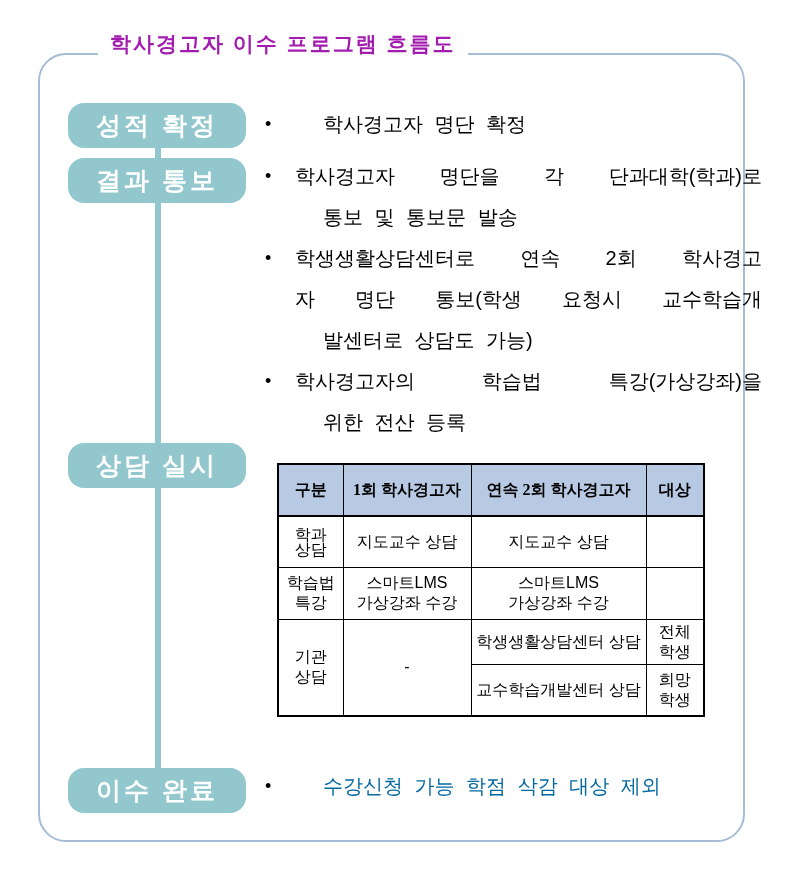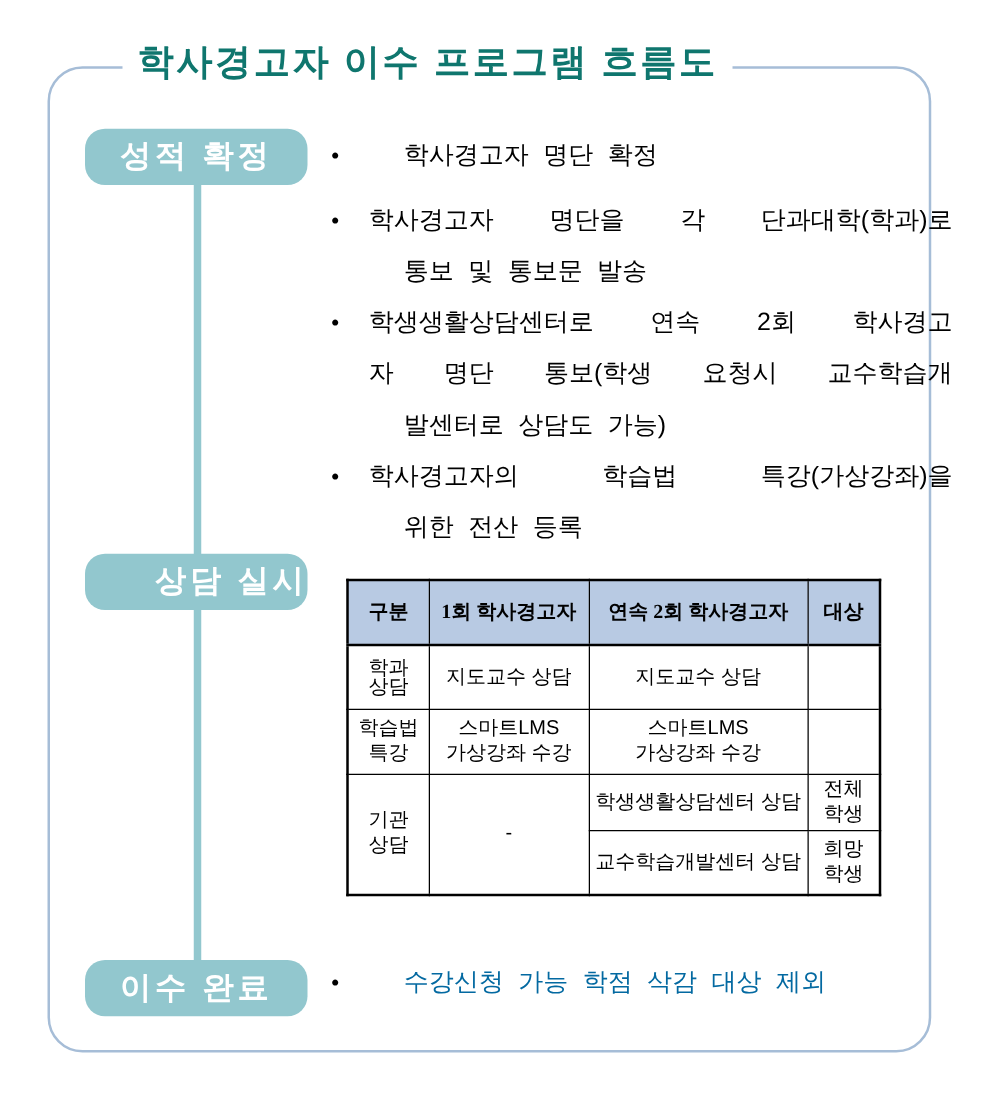--- a/index.html
+++ b/index.html
@@ -22,24 +22,24 @@
     border:2px solid #A6BDD7;
     border-radius:28px;
     background:transparent;
   }
   
   .doc-title {
     position:absolute;
     left:98px; top:30px;
     background:#fff;
     padding:0 12px;
-    font-size:29px;
+    font-size:21px;
     font-weight:bold;
     letter-spacing:2px;
-    color:#0f766e;
+    color:#a21caf;
     white-space:nowrap;
   }
   
   .vline {
     position:absolute;
     left:155px; top:125px;
     width:6px; height:668px;
     background:#92C7CE;
   }
   
@@ -52,21 +52,21 @@
     color:#fff;
     font-size:25px;
     font-weight:bold;
     letter-spacing:3px;
     text-align:center;
     line-height:45px;
     white-space:nowrap;
   }
   .step1 { top:103px; }
   .step2 { top:158px; }
-  .step3 { top:443px;text-align:right; }
+  .step3 { top:443px; }
   .step4 { top:768px; }
 
   
   .bullets {
     position:absolute;
     left:263px;
     width:499px;
     font-size:20px;
     line-height:41px;
     word-spacing:6px;
@@ -129,20 +129,21 @@
 
 <div class="canvas">
 
   <div class="frame"></div>
 
   <div class="doc-title">학사경고자 이수 프로그램 흐름도</div>
 
   <div class="vline"></div>
 
   <div class="step step1">성적 확정</div>
+  <div class="step step2">결과 통보</div>
   <div class="step step3">상담 실시</div>
   <div class="step step4">이수 완료</div>
 
   <div class="bullets sec1">
     <div class="bullet">
       <span class="dot">•</span>
       <div class="bline l">학사경고자 명단 확정</div>
     </div>
   </div>
 

